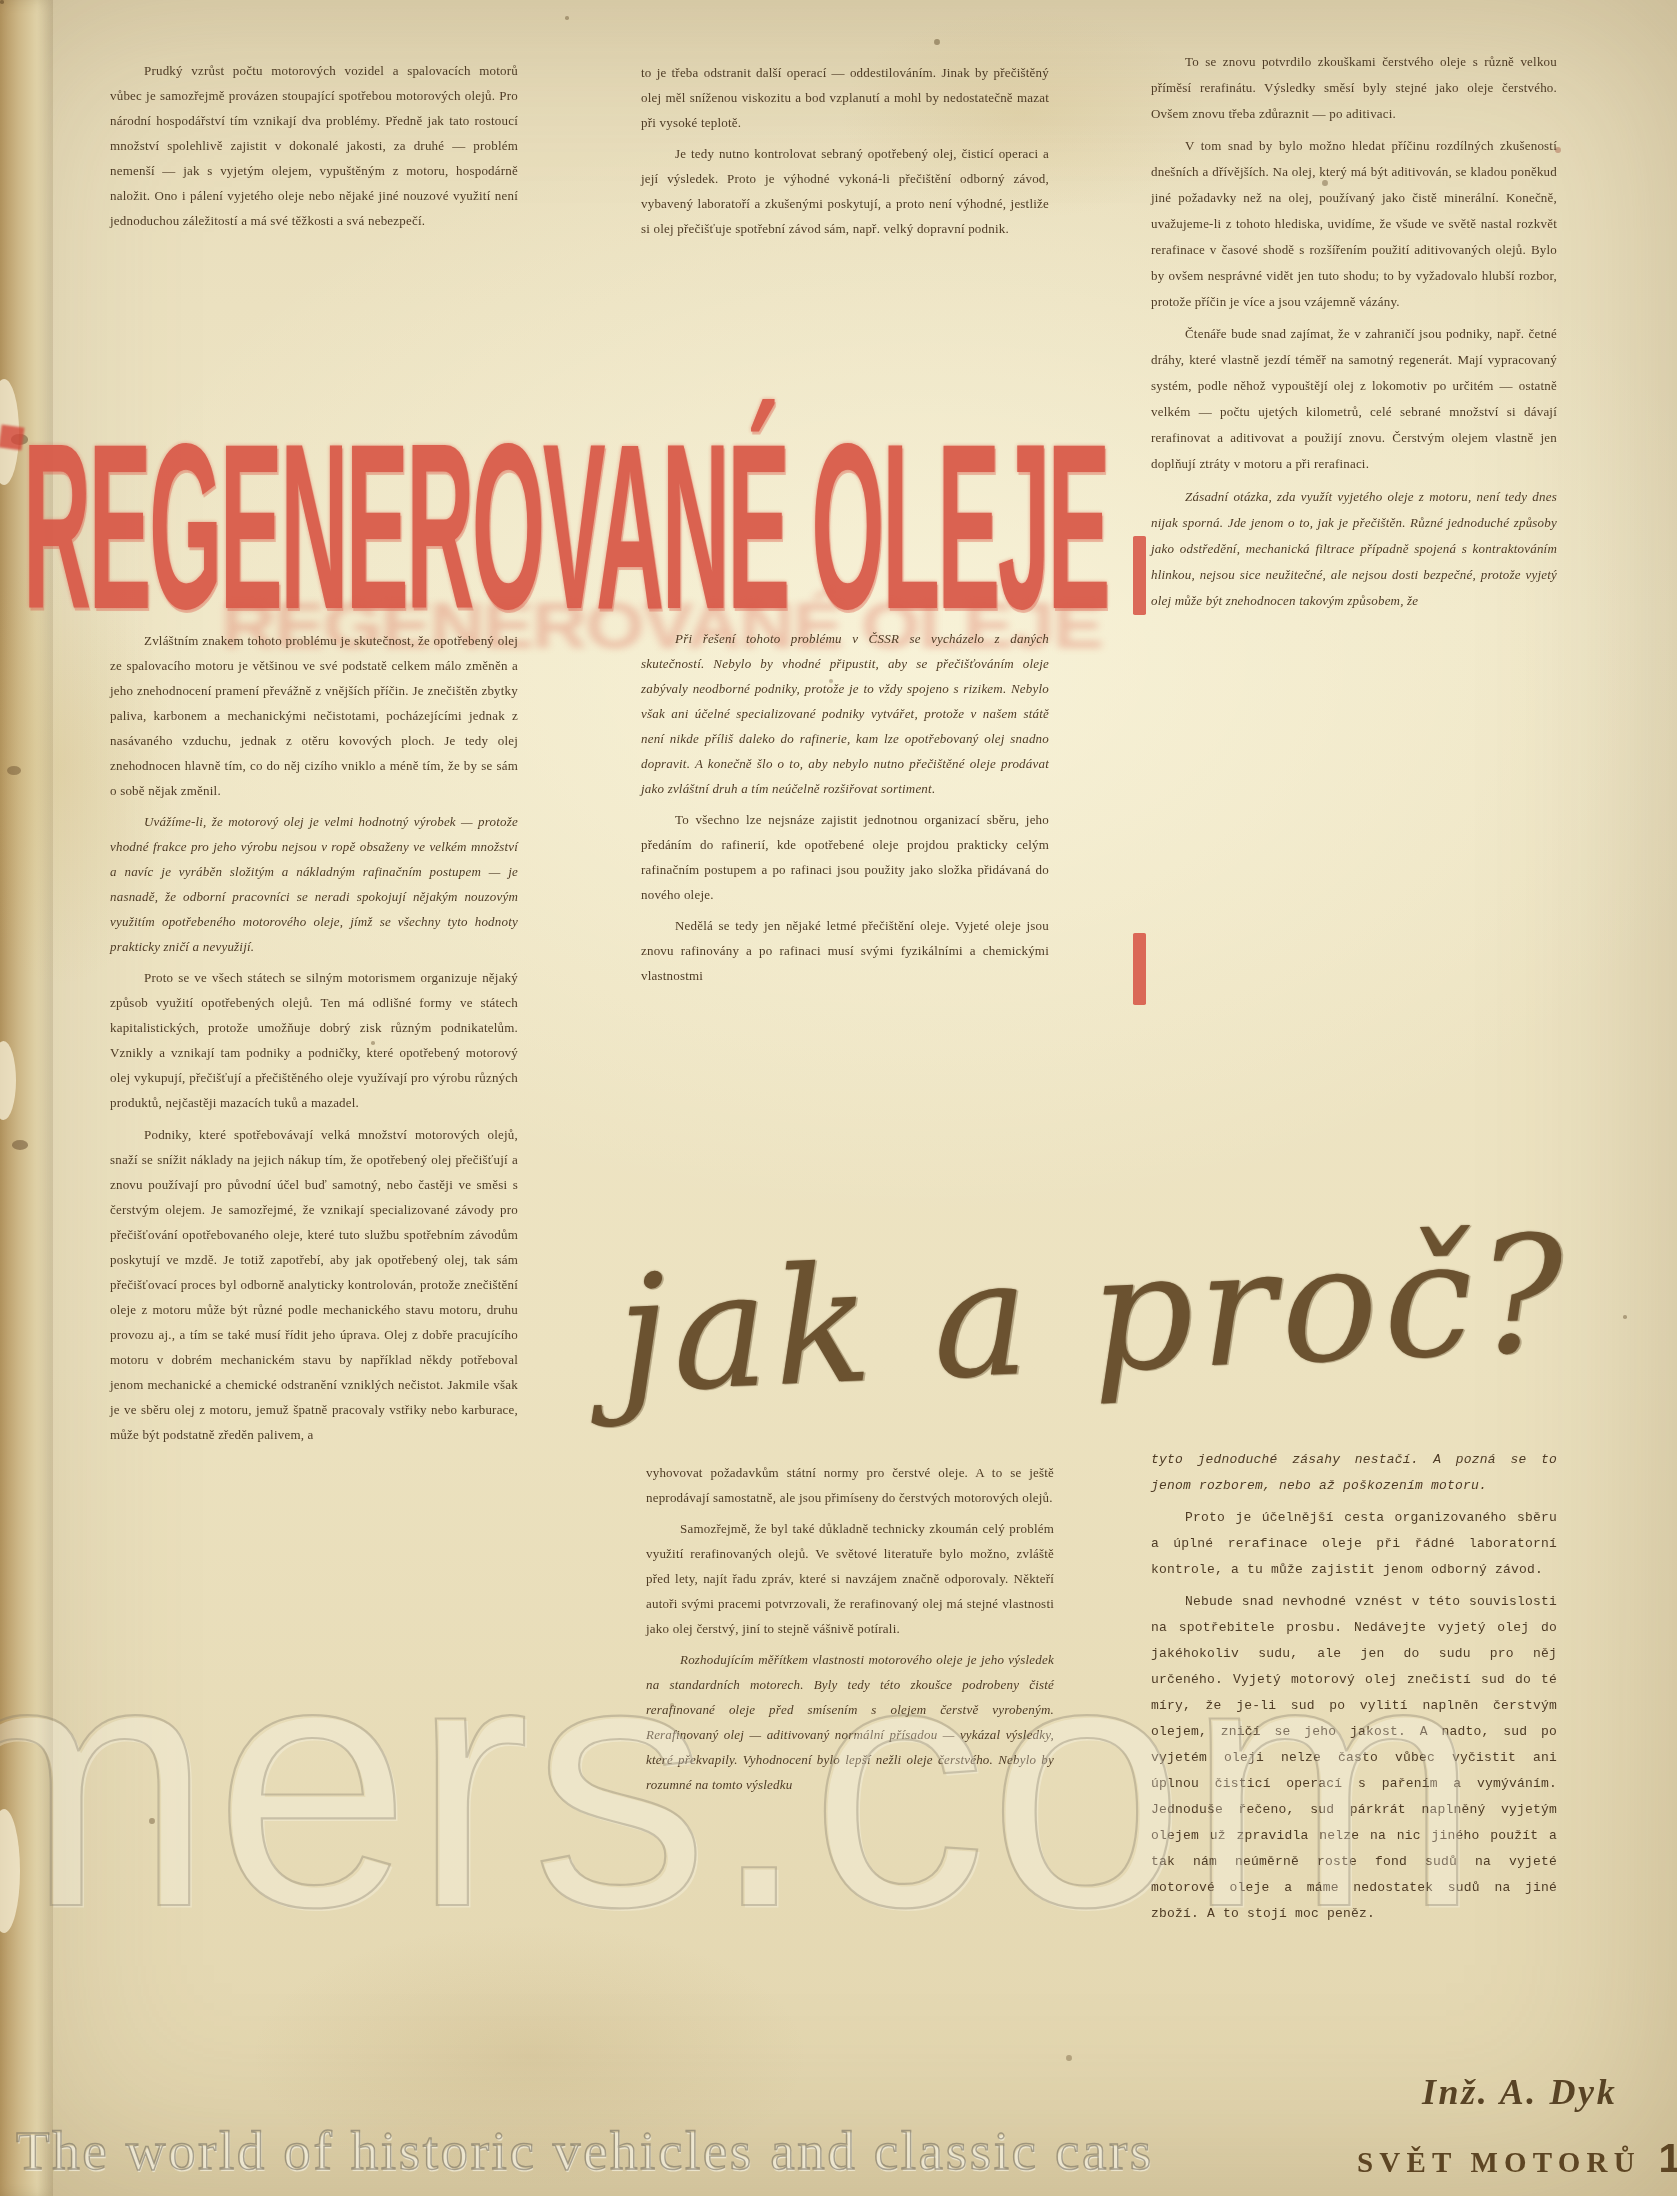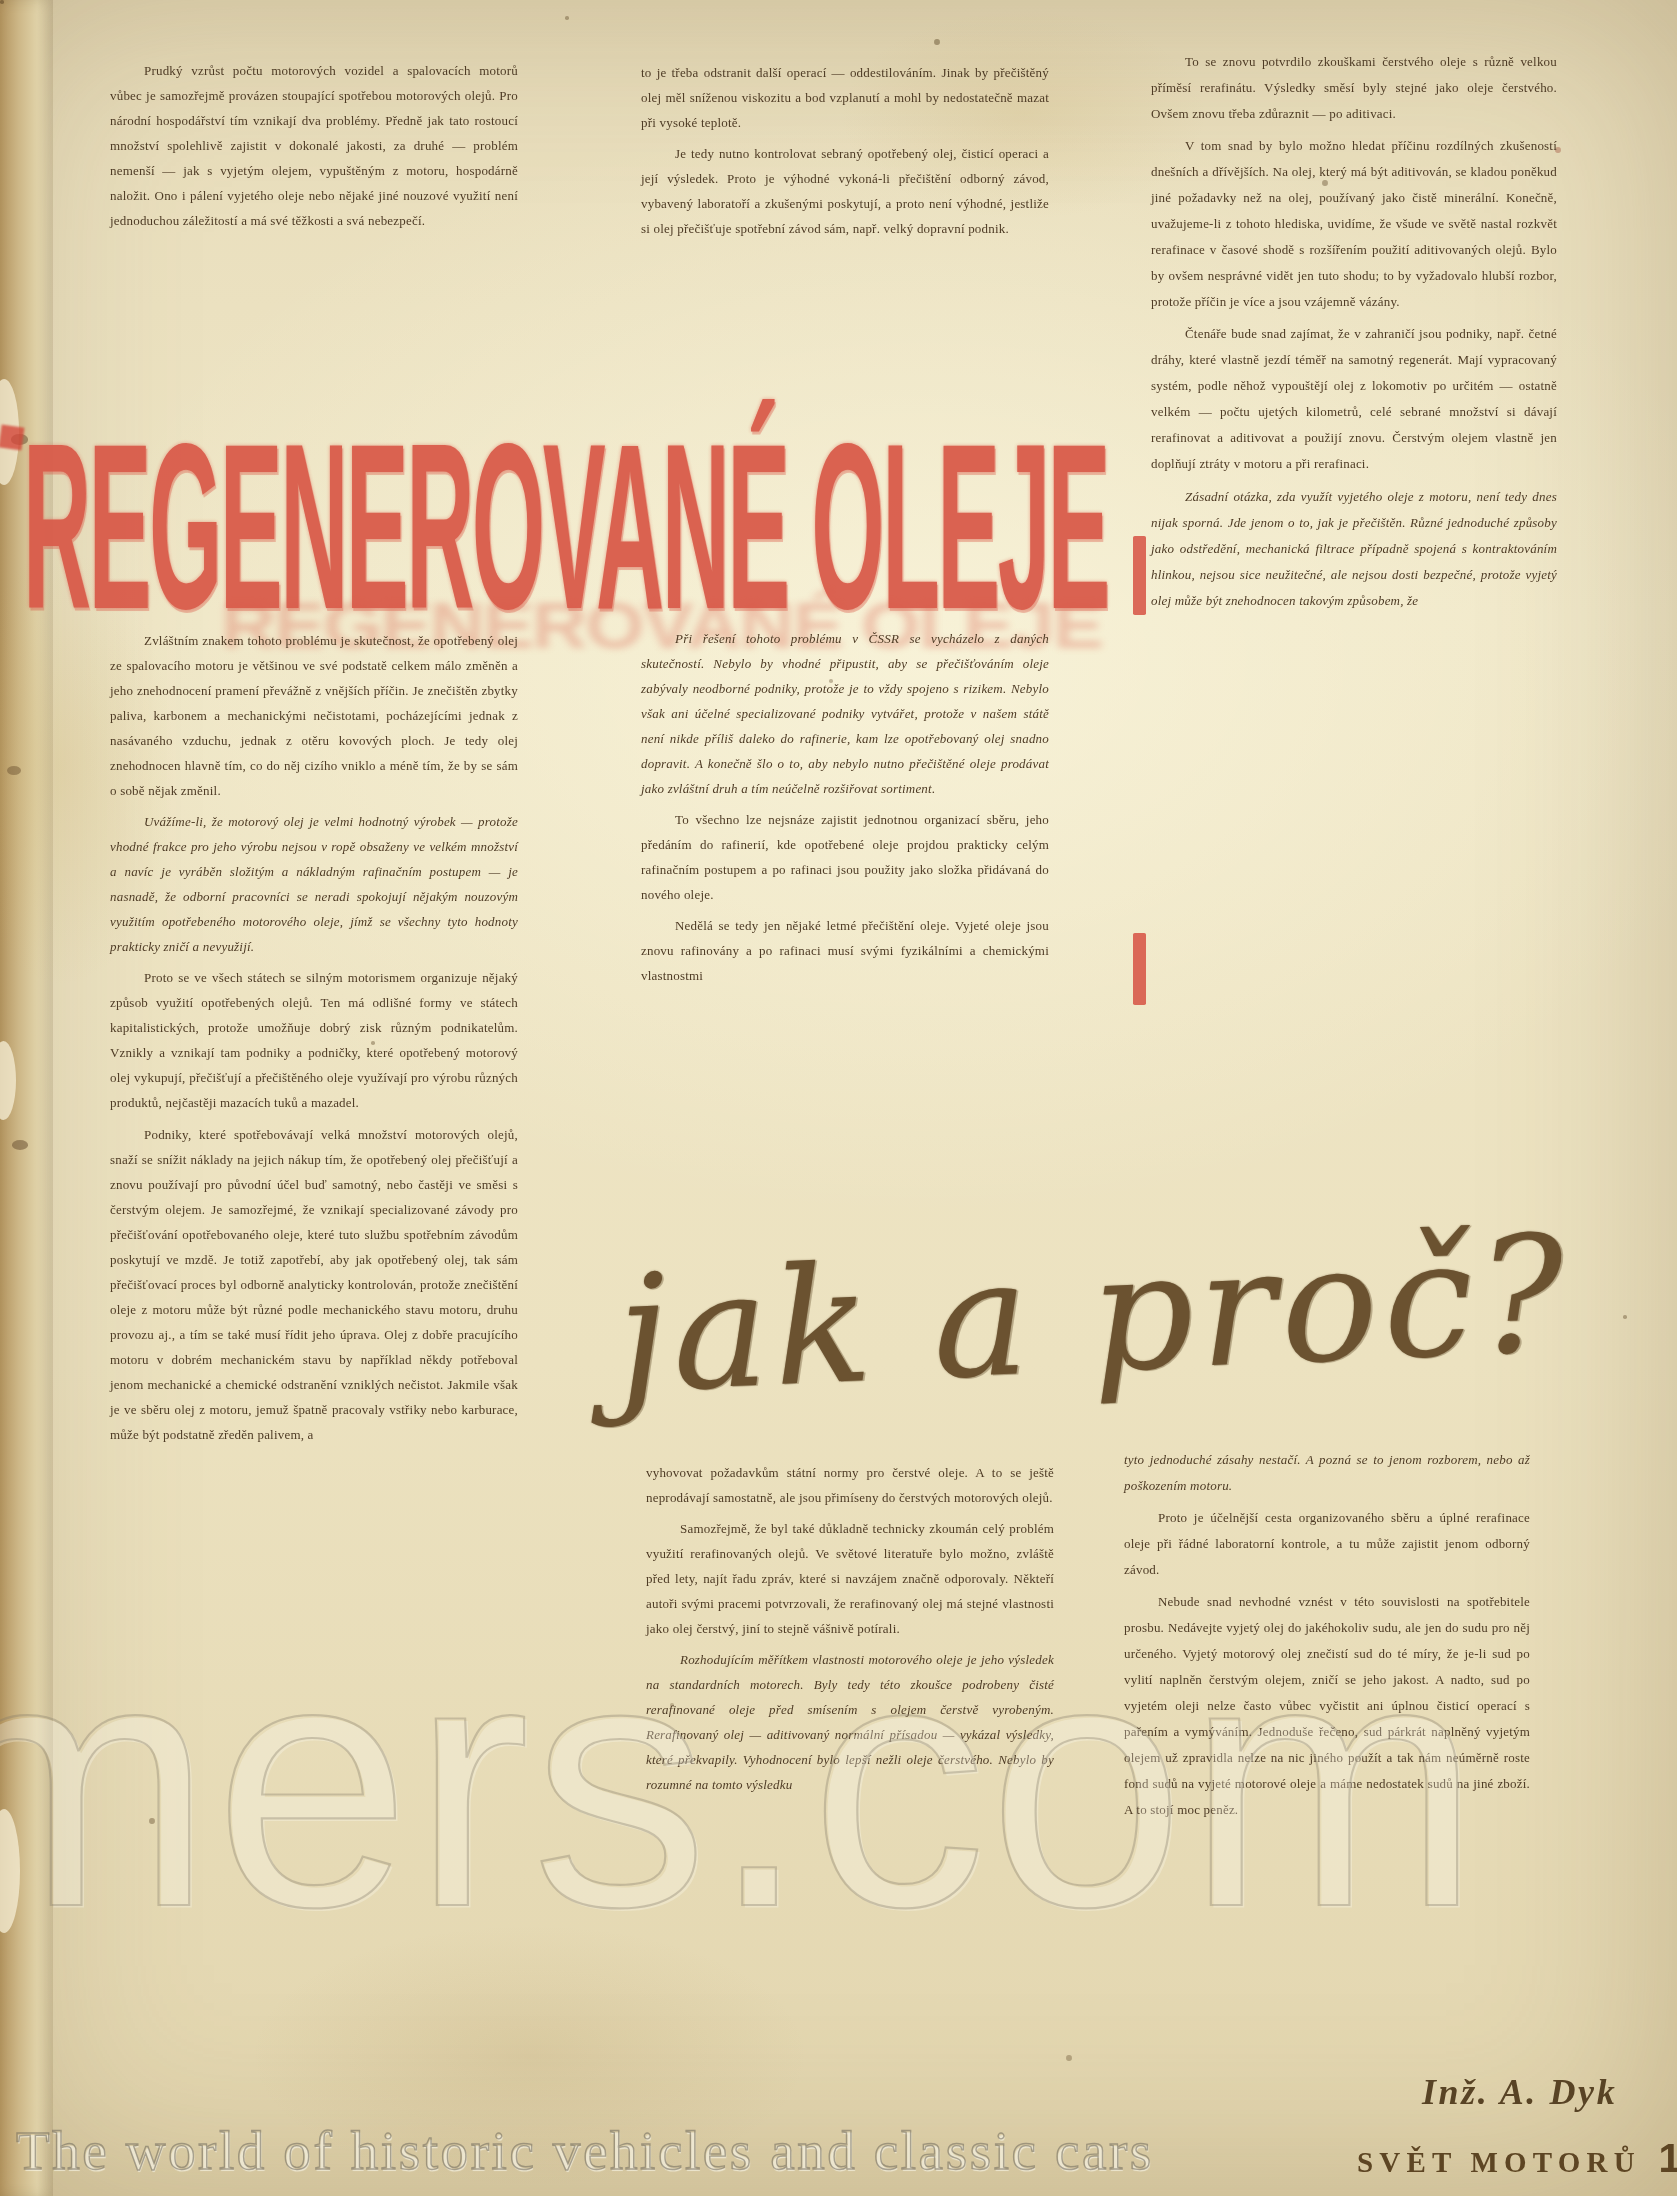--- a/index.html
+++ b/index.html
@@ -103,21 +103,21 @@
       <p class="para">Nedělá se tedy jen nějaké letmé přečištění oleje. Vyjeté oleje jsou znovu rafinovány a po rafinaci musí svými fyzikálními a chemickými vlastnostmi</p>
     </div>
 
   <div class="script">jak a proč?</div>
 
   <div class="col" style="left:646px;top:1460px;">
       <p class="para noind">vyhovovat požadavkům státní normy pro čerstvé oleje. A to se ještě neprodávají samostatně, ale jsou přimíseny do čerstvých motorových olejů.</p>
       <p class="para">Samozřejmě, že byl také důkladně technicky zkoumán celý problém využití rerafinovaných olejů. Ve světové literatuře bylo možno, zvláště před lety, najít řadu zpráv, které si navzájem značně odporovaly. Někteří autoři svými pracemi potvrzovali, že rerafinovaný olej má stejné vlastnosti jako olej čerstvý, jiní to stejně vášnivě potírali.</p>
       <p class="para it">Rozhodujícím měřítkem vlastnosti motorového oleje je jeho výsledek na standardních motorech. Byly tedy této zkoušce podrobeny čisté rerafinované oleje před smísením s olejem čerstvě vyrobeným. Rerafinovaný olej — aditivovaný normální přísadou — vykázal výsledky, které překvapily. Vyhodnocení bylo lepší nežli oleje čerstvého. Nebylo by rozumné na tomto výsledku</p>
     </div>
-  <div class="col" style="left:1124px;top:1447px;width:406px;line-height:26px;">
+  <div class="col" style="left:1151px;top:1447px;width:406px;line-height:26px;font-family:Liberation Mono, monospace;">
       <p class="para it noind">tyto jednoduché zásahy nestačí. A pozná se to jenom rozborem, nebo až poškozením motoru.</p>
       <p class="para">Proto je účelnější cesta organizovaného sběru a úplné rerafinace oleje při řádné laboratorní kontrole, a tu může zajistit jenom odborný závod.</p>
       <p class="para">Nebude snad nevhodné vznést v této souvislosti na spotřebitele prosbu. Nedávejte vyjetý olej do jakéhokoliv sudu, ale jen do sudu pro něj určeného. Vyjetý motorový olej znečistí sud do té míry, že je-li sud po vylití naplněn čerstvým olejem, zničí se jeho jakost. A nadto, sud po vyjetém oleji nelze často vůbec vyčistit ani úplnou čisticí operací s pařením a vymýváním. Jednoduše řečeno, sud párkrát naplněný vyjetým olejem už zpravidla nelze na nic jiného použít a tak nám neúměrně roste fond sudů na vyjeté motorové oleje a máme nedostatek sudů na jiné zboží. A to stojí moc peněz.</p>
     </div>
 
   <div class="wm-big">Eurooldtimers.com</div>
   <div class="wm-tagline">The world of historic vehicles and classic cars</div>
 
   <div class="sig">Inž. A. Dyk</div>
 

